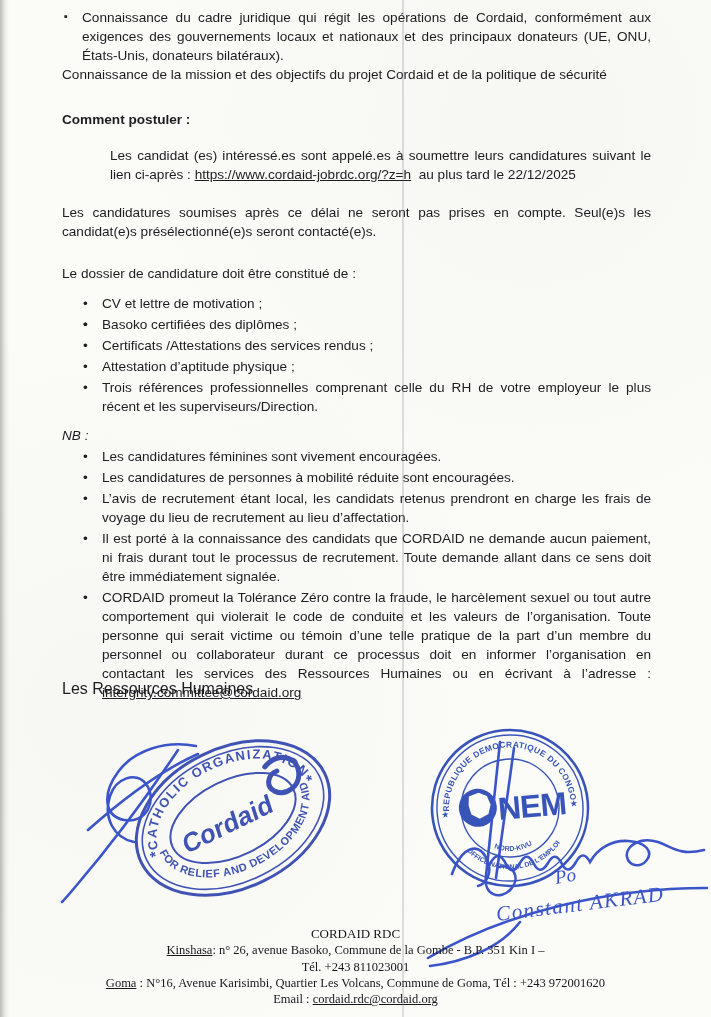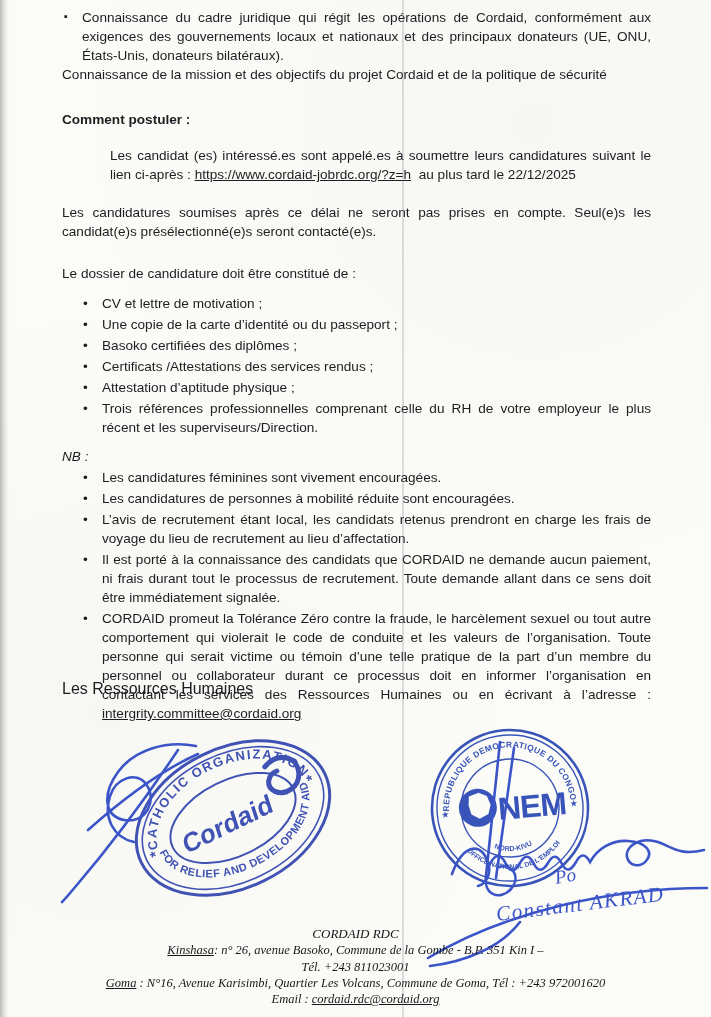--- a/index.html
+++ b/index.html
@@ -41,21 +41,21 @@
   ul.nblist{margin-top:2px;}
 
   .sig-title{position:absolute;left:62px;top:680px;font-size:16px;}
   .stamp{position:absolute;opacity:0.9;}
   .stamp text{stroke:none;}
   .signatures{position:absolute;left:0;top:0;}
   .hand{font-family:"Liberation Serif", serif;font-style:italic;fill:var(--pen);}
 
   .footer{
     position:absolute;left:0;top:926px;width:100%;text-align:center;
-    font-family:"Liberation Serif", serif;font-style:italic;
+    font-family:"Liberation Serif", serif;
     font-size:12.5px;line-height:16.3px;color:#17171c;
   }
   .footer .org{font-size:13px;}
 </style>
 </head>
 <body>
 
 <div class="page">
 
   <div class="text-layer">
@@ -81,21 +81,20 @@
 
     <ul class="doclist">
 
         <li>
           <span class="mk">•</span>
           <span>CV et lettre de motivation ;</span>
         </li>
 
         <li>
           <span class="mk">•</span>
-          <span>Une copie de la carte d’identité ou du passeport ;</span>
         </li>
 
         <li>
           <span class="mk">•</span>
           <span>Basoko certifiées des diplômes ;</span>
         </li>
 
         <li>
           <span class="mk">•</span>
           <span>Certificats /Attestations des services rendus ;</span>

